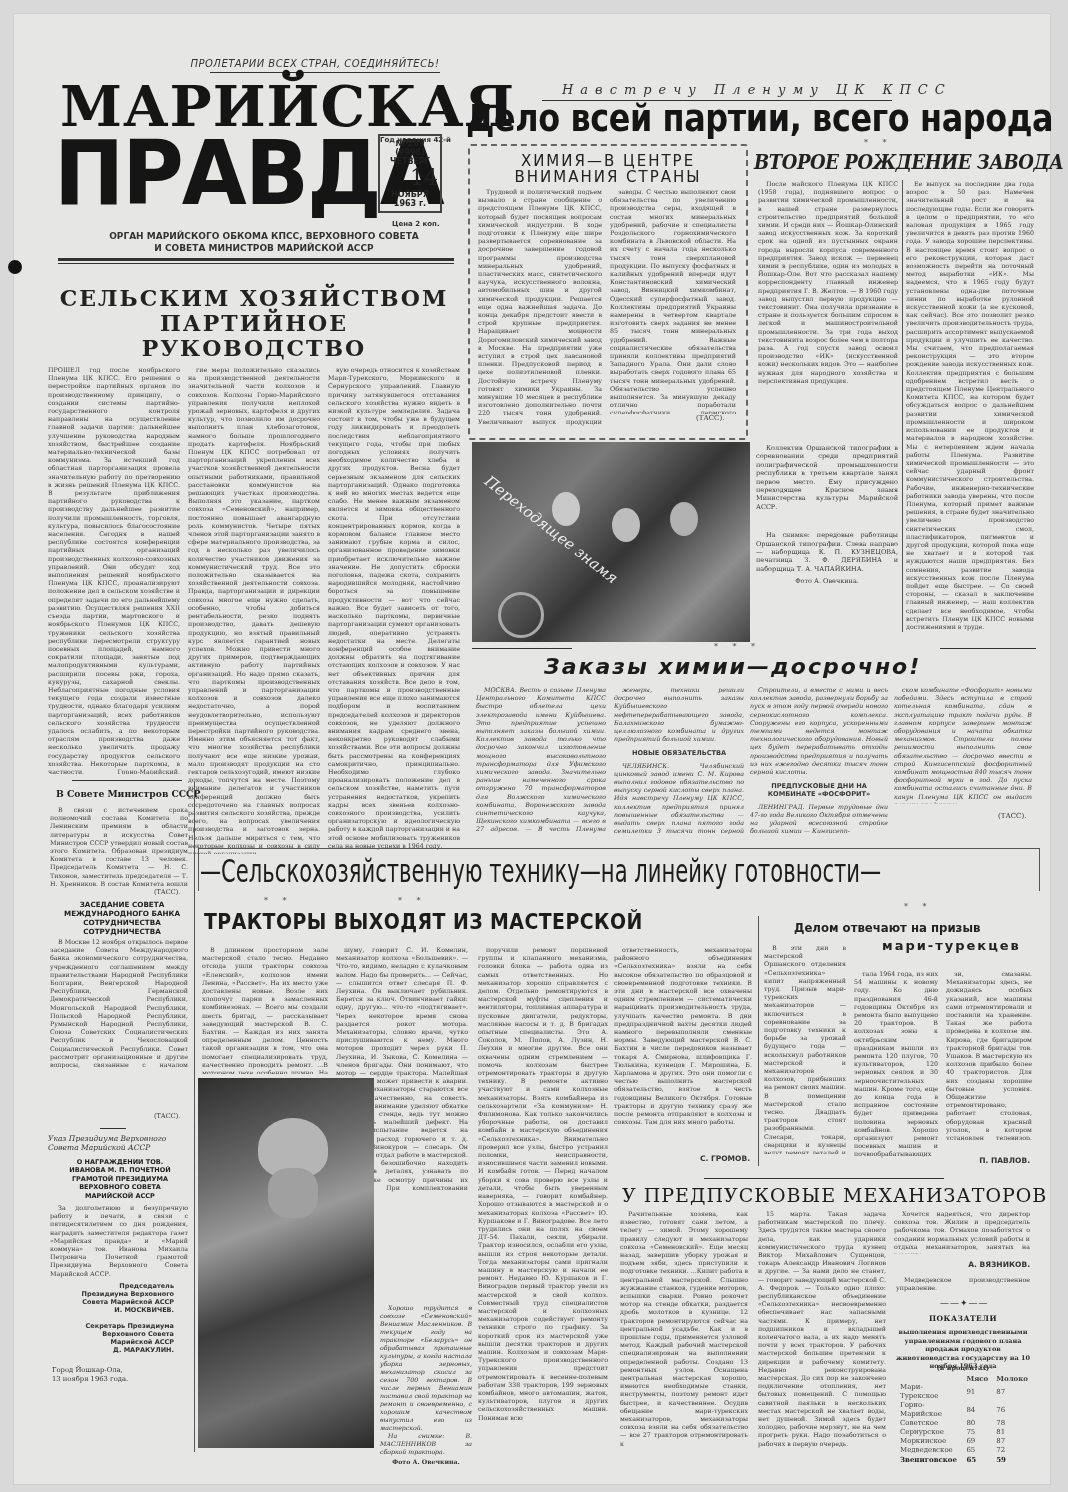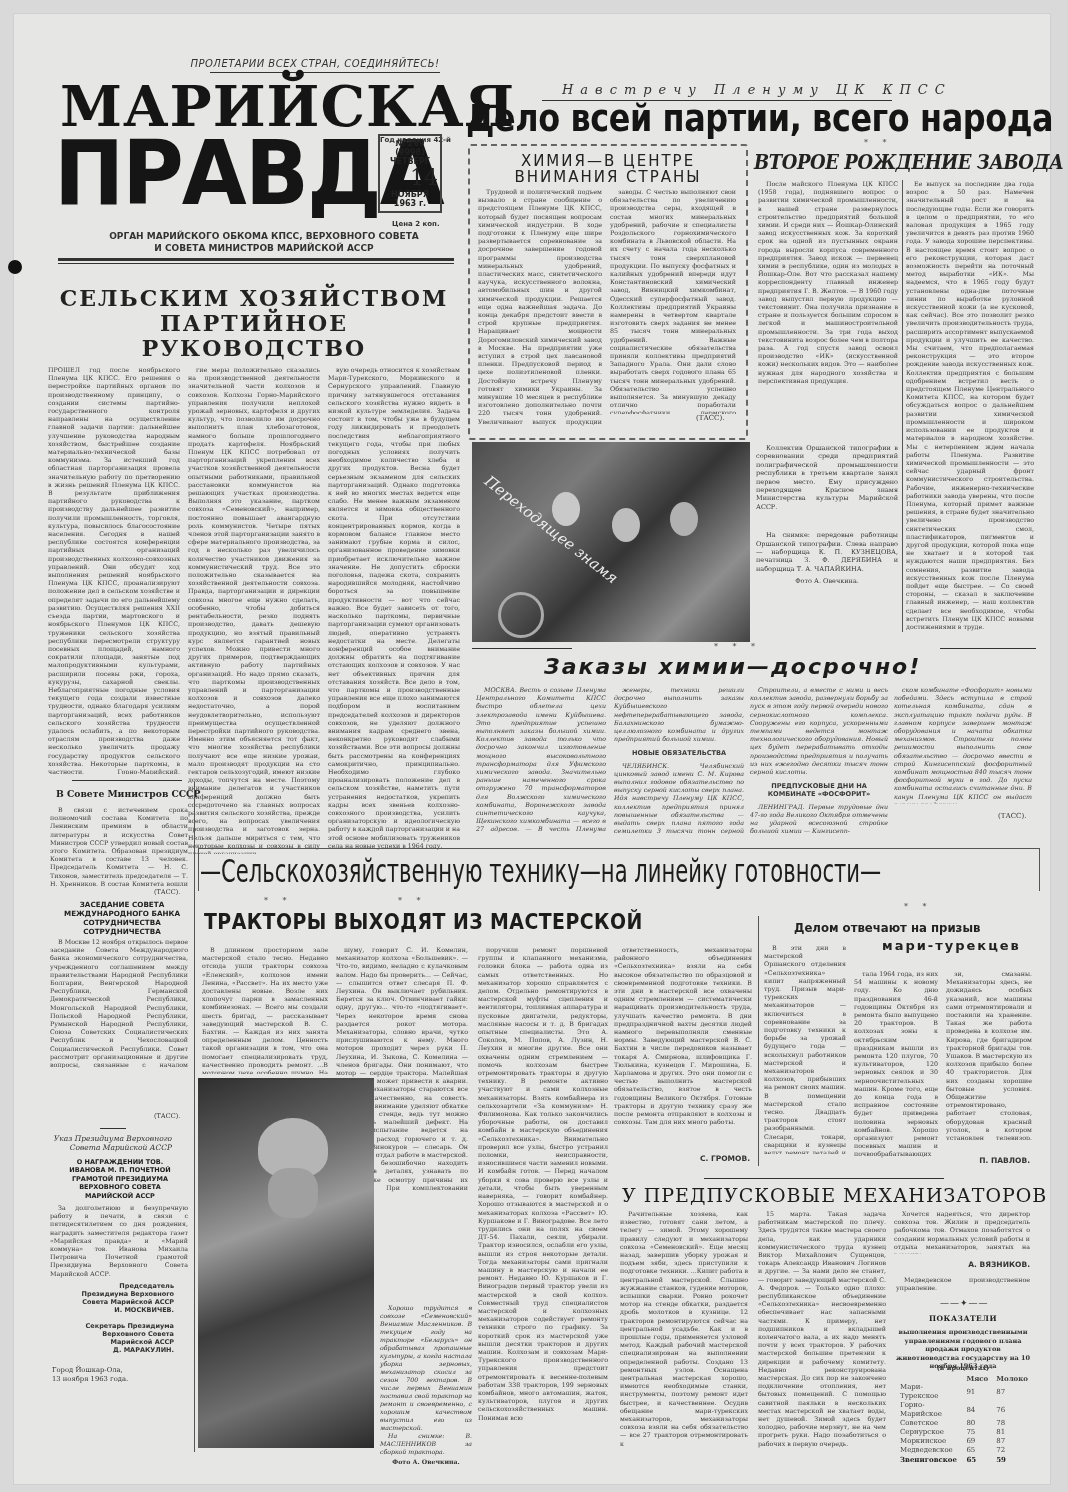--- a/index.html
+++ b/index.html
@@ -141,21 +141,21 @@
     <div>МЕЖДУНАРОДНОГО БАНКА</div>
     <div>СОТРУДНИЧЕСТВА</div>
     <div>СОТРУДНИЧЕСТВА</div>
   </div>
   <div class="abs txt" style="left:36px;top:924px;width:138px;height:130px;">
       <p>В Москве 12 ноября открылось первое заседание Совета Международного банка экономического сотрудничества, учрежденного соглашением между правительствами Народной Республики Болгарии, Венгерской Народной Республики, Германской Демократической Республики, Монгольской Народной Республики, Польской Народной Республики, Румынской Народной Республики, Союза Советских Социалистических Республик и Чехословацкой Социалистической Республики. Совет рассмотрит организационные и другие вопросы, связанные с началом деятельности банка.</p>
     </div>
   <div class="abs" style="left:140px;top:1098px;font-size:6.5px;color:#333;">(ТАСС).</div>
 
   <div class="hr" style="left:86px;top:1114px;width:26px;height:1px;"></div>
-  <div class="abs" style="left:18px;top:1120px;width:140px;text-align:right;font-family:'DejaVu Serif',serif;font-style:italic;font-size:7.5px;line-height:9px;color:#333;">
+  <div class="abs" style="left:34px;top:1120px;width:140px;text-align:left;font-family:'DejaVu Serif',serif;font-style:italic;font-size:7.5px;line-height:9px;color:#333;">
     <div>Указ Президиума Верховного</div>
     <div>Совета Марийской АССР</div>
   </div>
   <div class="abs head-sans" style="left:44px;top:1144px;width:124px;font-size:6.5px;line-height:8.4px;">О НАГРАЖДЕНИИ ТОВ. ИВАНОВА М. П. ПОЧЕТНОЙ ГРАМОТОЙ ПРЕЗИДИУМА ВЕРХОВНОГО СОВЕТА МАРИЙСКОЙ АССР</div>
   <div class="abs txt" style="left:36px;top:1190px;width:138px;height:74px;">
       <p>За долголетнюю и безупречную работу в печати, в связи с пятидесятилетием со дня рождения, наградить заместителя редактора газет «Марийская правда» и «Марий коммуна» тов. Иванова Михаила Петровича Почетной грамотой Президиума Верховного Совета Марийской АССР.</p>
     </div>
   <div class="abs sig" style="left:60px;top:1268px;width:100px;font-size:6.5px;line-height:8px;">
     <div>Председатель Президиума Верховного Совета Марийской АССР</div>
     <div>И. МОСКВИЧЕВ.</div>

